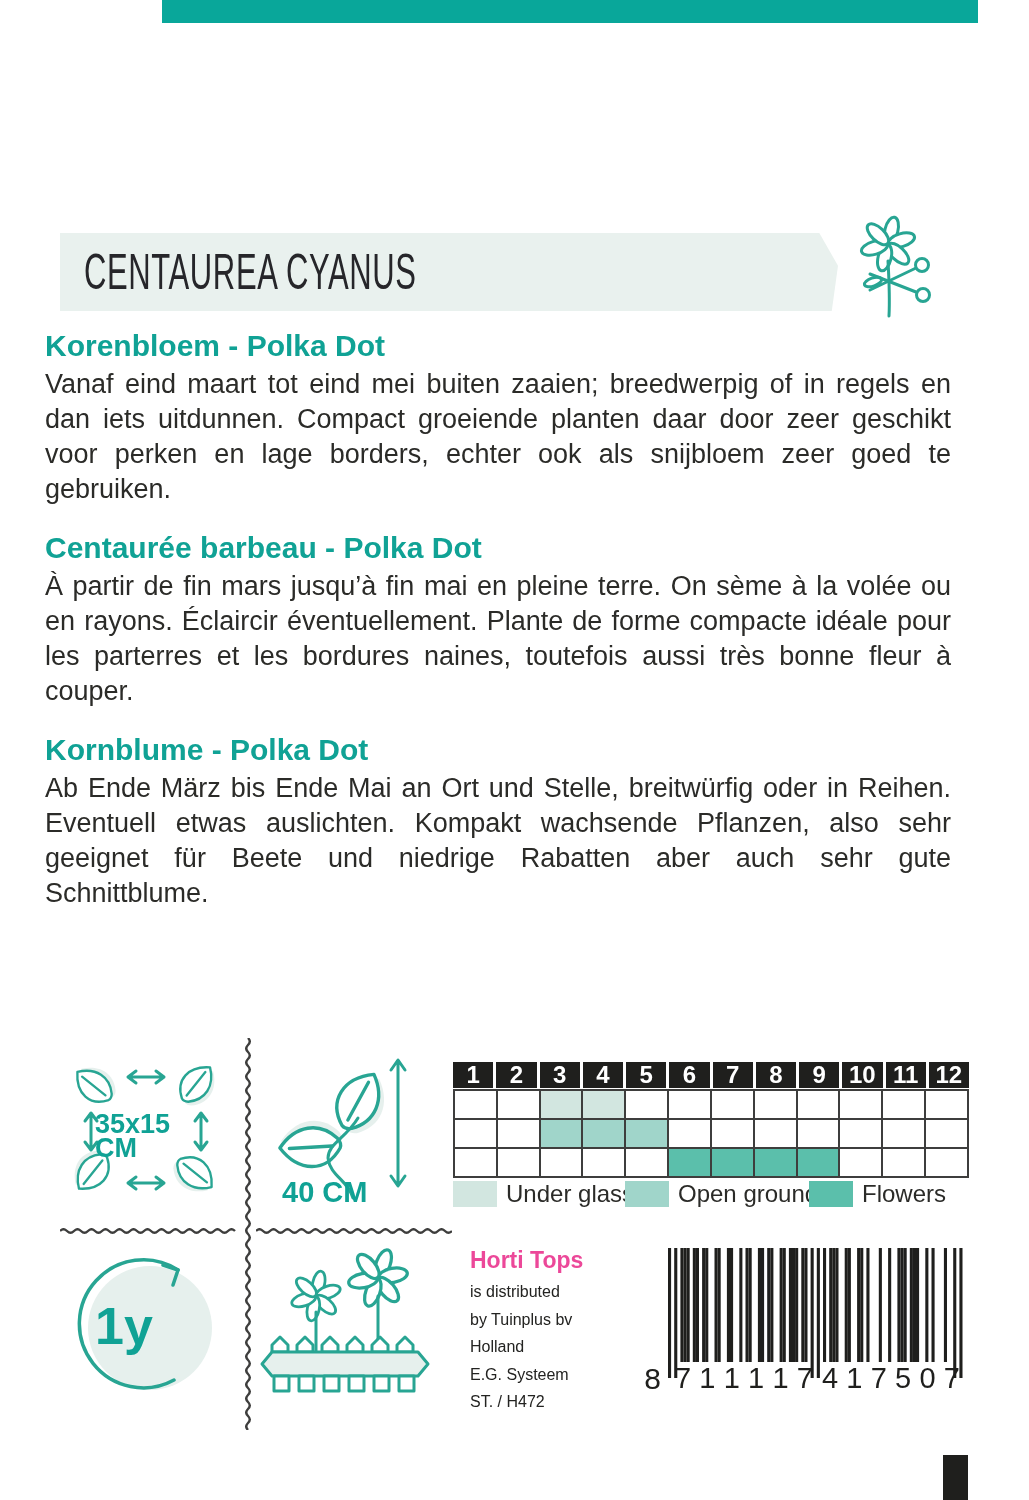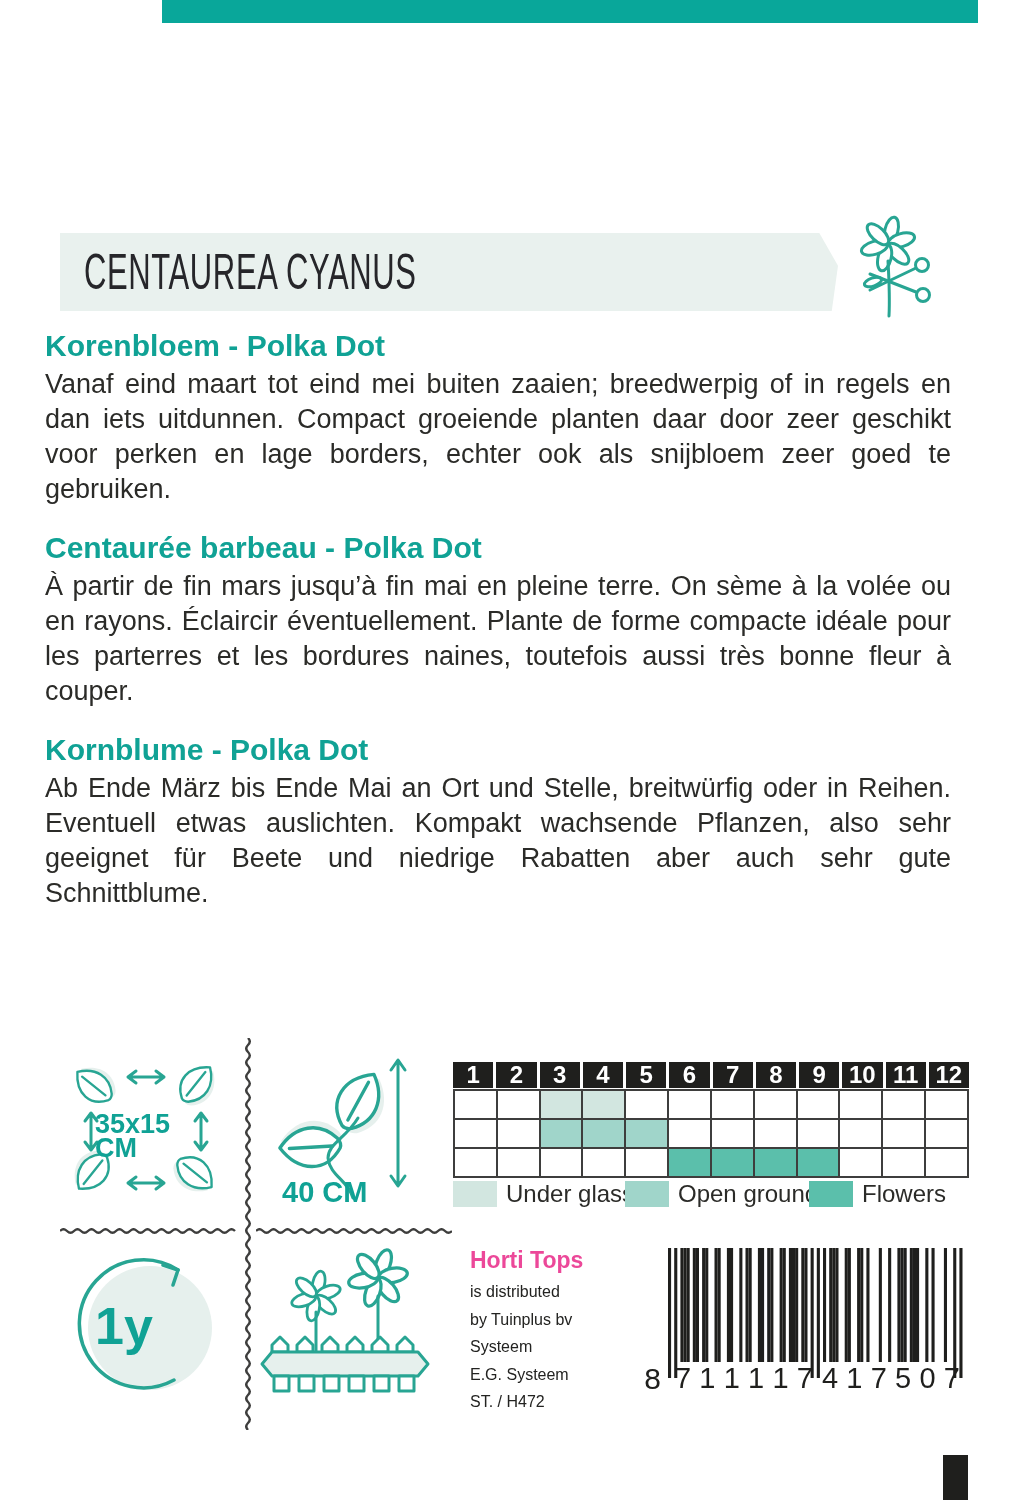--- a/index.html
+++ b/index.html
@@ -227,21 +227,21 @@
         <div class="legend-swatch" style="background: var(--flowers);"></div>
         <span class="legend-label">Flowers</span>
       </div>
     </div>
 
   <div class="distributor">
     <h3>Horti Tops</h3>
     <div id="distributor-lines">
         <div>is distributed</div>
         <div>by Tuinplus bv</div>
-        <div>Systeem</div>
+        <div>Holland</div>
         <div>E.G. Systeem</div>
         <div>ST. / H472</div>
       </div>
   </div>
 
   <div class="barcode">
     <svg id="bc-bars" width="296" height="132" viewBox="0 0 296 132">
         <rect x="0.0" y="0" width="3.1" height="130" fill="var(--ink)"></rect>
         <rect x="6.2" y="0" width="3.1" height="130" fill="var(--ink)"></rect>
         <rect x="12.4" y="0" width="3.1" height="114" fill="var(--ink)"></rect>

